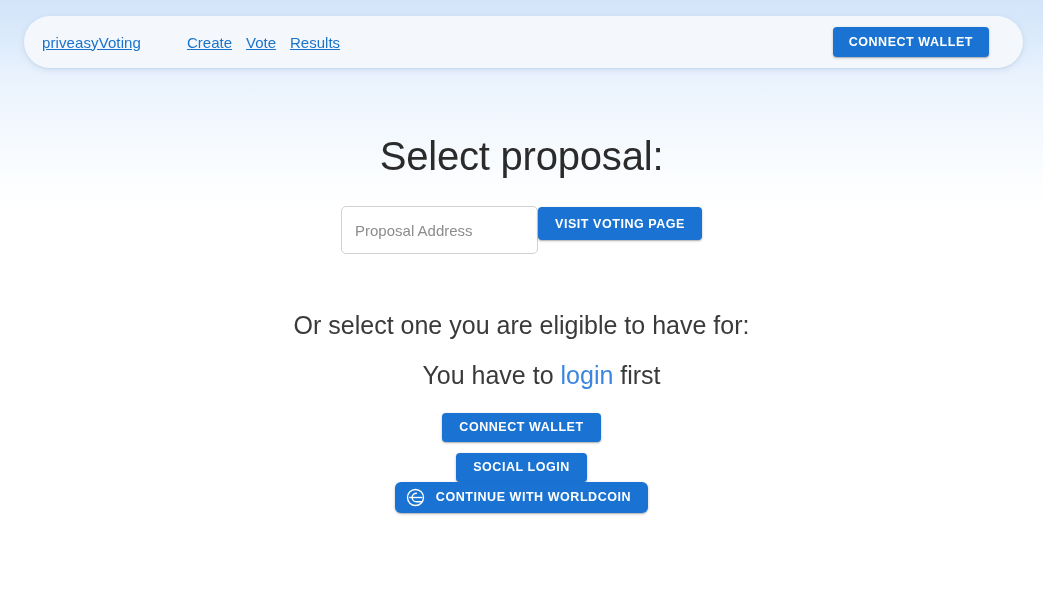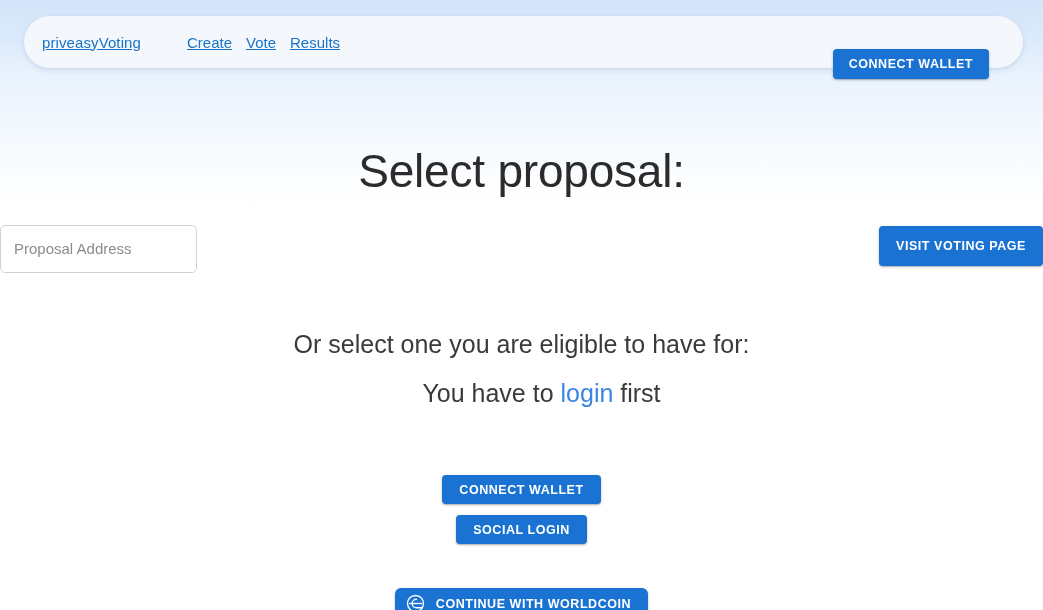--- a/index.html
+++ b/index.html
@@ -78,68 +78,67 @@
     font-family: "Liberation Sans", sans-serif;
     font-size: 12.5px;
     font-weight: bold;
     letter-spacing: 0.55px;
     cursor: pointer;
     box-shadow: 0 1px 3px rgba(0,0,0,0.22), 0 1px 1px rgba(0,0,0,0.14);
     display: inline-flex;
     align-items: center;
     justify-content: center;
     white-space: nowrap;
-    margin-top: 44px;
   }
   .btn-header {
     height: 30px;
     padding: 0 16px;
     margin-right: 22px;
   }
 
   
   .main {
     position: absolute;
     top: 76px;
     left: 0;
     width: 1043px;
     text-align: center;
   }
   .page-title {
-    margin: 12px;
+    margin: 0;
     padding-top: 58px;
-    font-size: 46px;
+    font-size: 40px;
     font-weight: normal;
     color: #2b2b2b;
     line-height: 1.1;
     letter-spacing: -0.2px;
   }
 
   .select-row {
     margin-top: 28px;
     display: flex;
-    justify-content: space-between;
+    justify-content: center;
     align-items: flex-start;
     gap: 0;
   }
   .address-input {
     width: 197px;
     height: 48px;
     border: 1px solid #d2d2d2;
     border-radius: 5px;
     background: #ffffff;
     padding: 0 13px;
     font-family: "Liberation Sans", sans-serif;
     font-size: 15px;
     color: #333333;
     outline: none;
   }
   .address-input::placeholder { color: #8c8c8c; }
   .btn-visit {
-    height: 40px;
+    height: 33px;
     padding: 0 17px;
     margin-top: 1px;
   }
 
   .subhead {
     margin: 0;
     padding-top: 57px;
     font-size: 25px;
     font-weight: normal;
     color: #3a3a3a;

